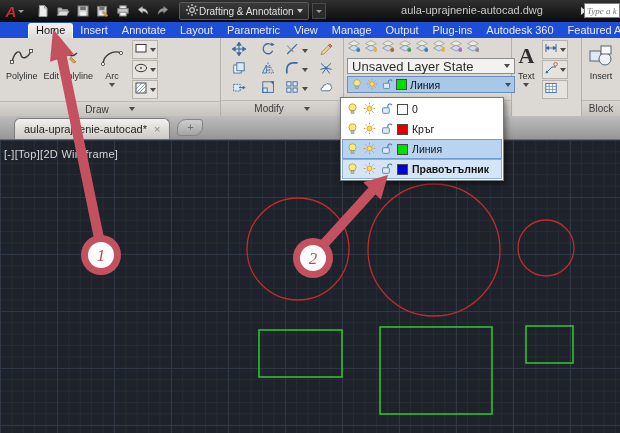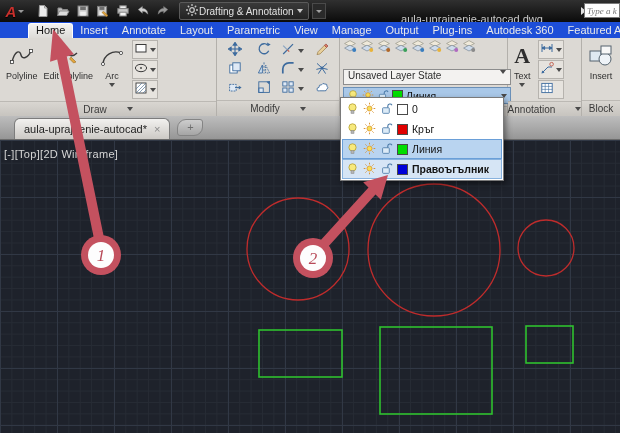--- a/index.html
+++ b/index.html
@@ -17,21 +17,21 @@
   .qat{display:flex;align-items:center;gap:3px;margin-left:4px;}
   .qbtn{width:17px;height:16px;display:flex;align-items:center;justify-content:center;}
   .workspace{margin-left:8px;height:16px;display:flex;align-items:center;
     background:linear-gradient(#3a3a3a,#232323);border:1px solid #5a5a5a;border-radius:2px;
     padding:0 5px;color:#e0e0e0;font-size:10px;white-space:nowrap;}
   .wscaret{width:0;height:0;border-top:4px solid #cacaca;border-left:3.5px solid transparent;border-right:3.5px solid transparent;margin-left:3px;}
   .qatmore{margin-left:3px;width:12px;height:14px;background:#2a2a2a;border:1px solid #4a4a4a;
     display:flex;align-items:center;justify-content:center;}
   .qatmore i{width:0;height:0;border-top:3.5px solid #a0a0a0;border-left:3px solid transparent;border-right:3px solid transparent;}
   .doctitle{position:absolute;left:372px;width:200px;top:4px;text-align:center;
-    color:#c9c9c9;font-size:11px;white-space:nowrap;margin-top:9px;}
+    color:#c9c9c9;font-size:11px;white-space:nowrap;}
   .tbarrow{position:absolute;right:34px;top:7px;width:0;height:0;
     border-left:5px solid #e0e0e0;border-top:4px solid transparent;border-bottom:4px solid transparent;}
   .searchbox{position:absolute;right:0;top:3px;width:30px;height:13px;border:1px solid #7a7a7a;
     background:#fff;font-style:italic;font-size:9px;color:#777;padding:0 2px;
     font-family:"Liberation Serif",serif;}
 
   
   .tabrow{position:absolute;top:22px;left:0;right:0;height:16px;background:#1d4ed8;
     display:flex;align-items:flex-end;padding-left:28px;}
   .rtab{color:#e9e9e9;font-size:11px;padding:1px 7px 2px;white-space:nowrap;cursor:default;}
@@ -55,22 +55,22 @@
   .smallcol{display:flex;flex-direction:column;gap:1px;margin-left:4px;}
   .smallrow{display:flex;align-items:center;border:1px solid #b6b3ae;background:#e6e3de;
     height:17px;padding:0 1px;}
   .scaret{width:0;height:0;border-top:4px solid #4a4a4a;border-left:3px solid transparent;border-right:3px solid transparent;margin-left:2px;}
 
   .mgrid{display:grid;grid-template-columns:repeat(4,29px);grid-auto-rows:19px;margin:1px auto 0;}
   .mcell{display:flex;align-items:center;justify-content:center;gap:1px;}
 
   .layersbody{display:flex;flex-direction:column;padding:2px 3px;}
   .ltools{display:flex;gap:3px;height:16px;align-items:center;}
-  .lstate{margin-top:13px;height:14px;width:158px;border:1px solid #8d8d8d;background:#f3f2f0;
-    font-size:10px;color:#2e2e2e;display:flex;align-items:flex-start;justify-content:space-between;padding:0 4px;}
+  .lstate{margin-top:2px;height:14px;width:158px;border:1px solid #8d8d8d;background:#f3f2f0;
+    font-size:13px;color:#2e2e2e;display:flex;align-items:center;justify-content:space-between;padding:0 4px;}
   .lscaret{width:0;height:0;border-top:4px solid #4a4a4a;border-left:3.5px solid transparent;border-right:3.5px solid transparent;}
   .lcombo{margin-top:2px;height:15px;width:160px;border:1px solid #6a90b8;background:#a9c8e8;
     display:flex;align-items:center;gap:3px;font-size:10.5px;color:#111;padding:0 3px;}
   .lcombo .lname{flex:1;}
 
   .textA{font-size:22px;font-weight:bold;color:#2e2e2e;line-height:24px;font-family:"Liberation Serif",serif;}
 
   
   .layer-list{position:absolute;left:340px;top:97px;width:164px;background:#fff;
     border:1px solid #7a7a7a;box-shadow:2px 3px 6px rgba(0,0,0,.45);z-index:50;padding:1px;box-sizing:border-box;}
@@ -489,24 +489,20 @@
                   <g stroke="#3d6b9e" stroke-width="0.6">
                     <line x1="1.8" y1="5.4" x2="12.2" y2="5.4"></line>
                     <line x1="1.8" y1="8.4" x2="12.2" y2="8.4"></line>
                     <line x1="5.2" y1="2.4" x2="5.2" y2="11.6"></line>
                     <line x1="8.6" y1="2.4" x2="8.6" y2="11.6"></line>
                   </g>
                 </svg></span>
             </div>
           </div>
       </div>
-      <div class="panel-label">
-        <span>Annotation</span>
-        <span class="plcaret"></span>
-      </div>
     </div>
 
     <div class="panel" style="flex:1;border-right:none">
       <div class="panel-body" style="justify-content:center">
         <div class="bigbtn">
           <div class="bicon" id="insert-icon-slot">
               <svg width="26" height="26" viewBox="0 0 26 26">
                 <rect x="2" y="8" width="11" height="10" fill="#dfe9f2" stroke="#55636f" stroke-width="1"></rect>
                 <circle cx="17" cy="16" r="6" fill="#eef3f8" stroke="#55636f" stroke-width="1"></circle>
                 <rect x="13" y="3" width="10" height="8" fill="#f7f7f7" stroke="#55636f" stroke-width="1"></rect>

